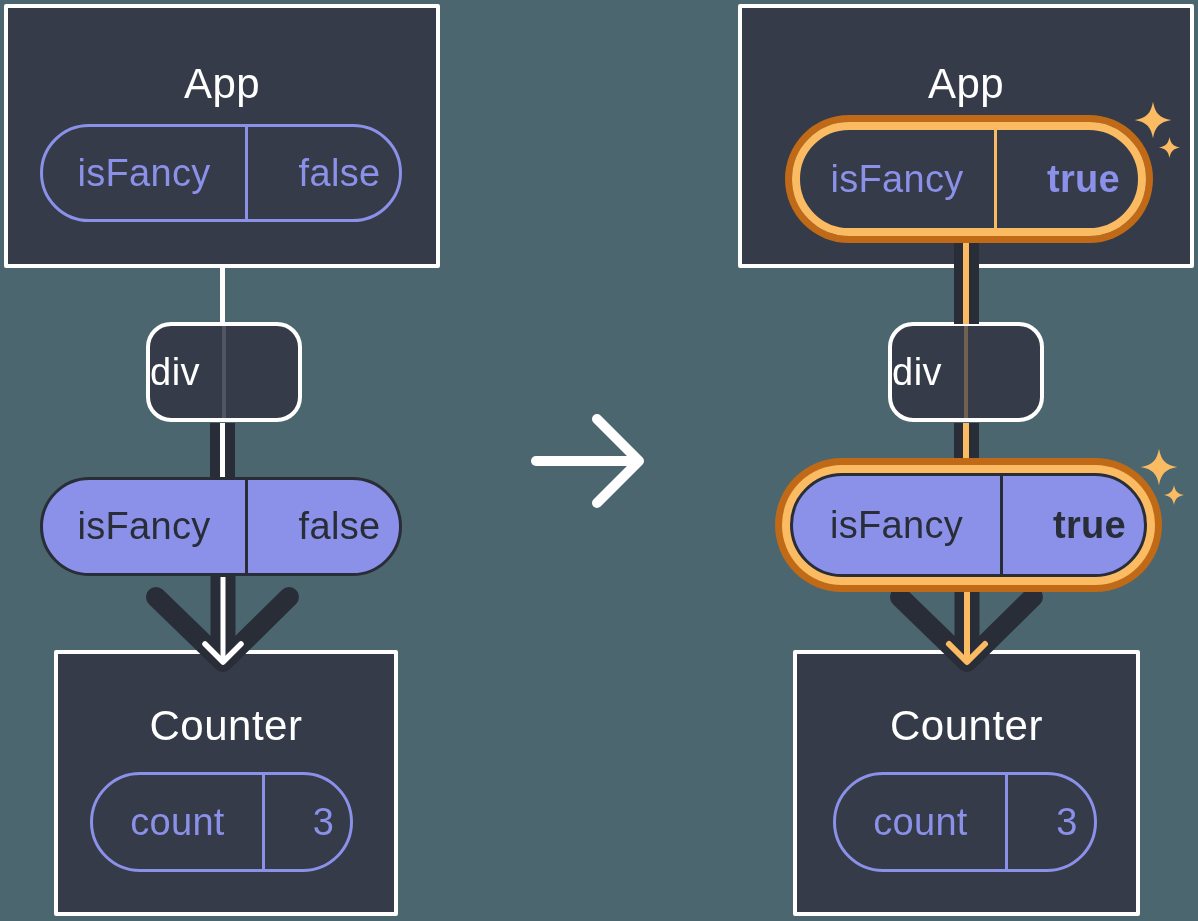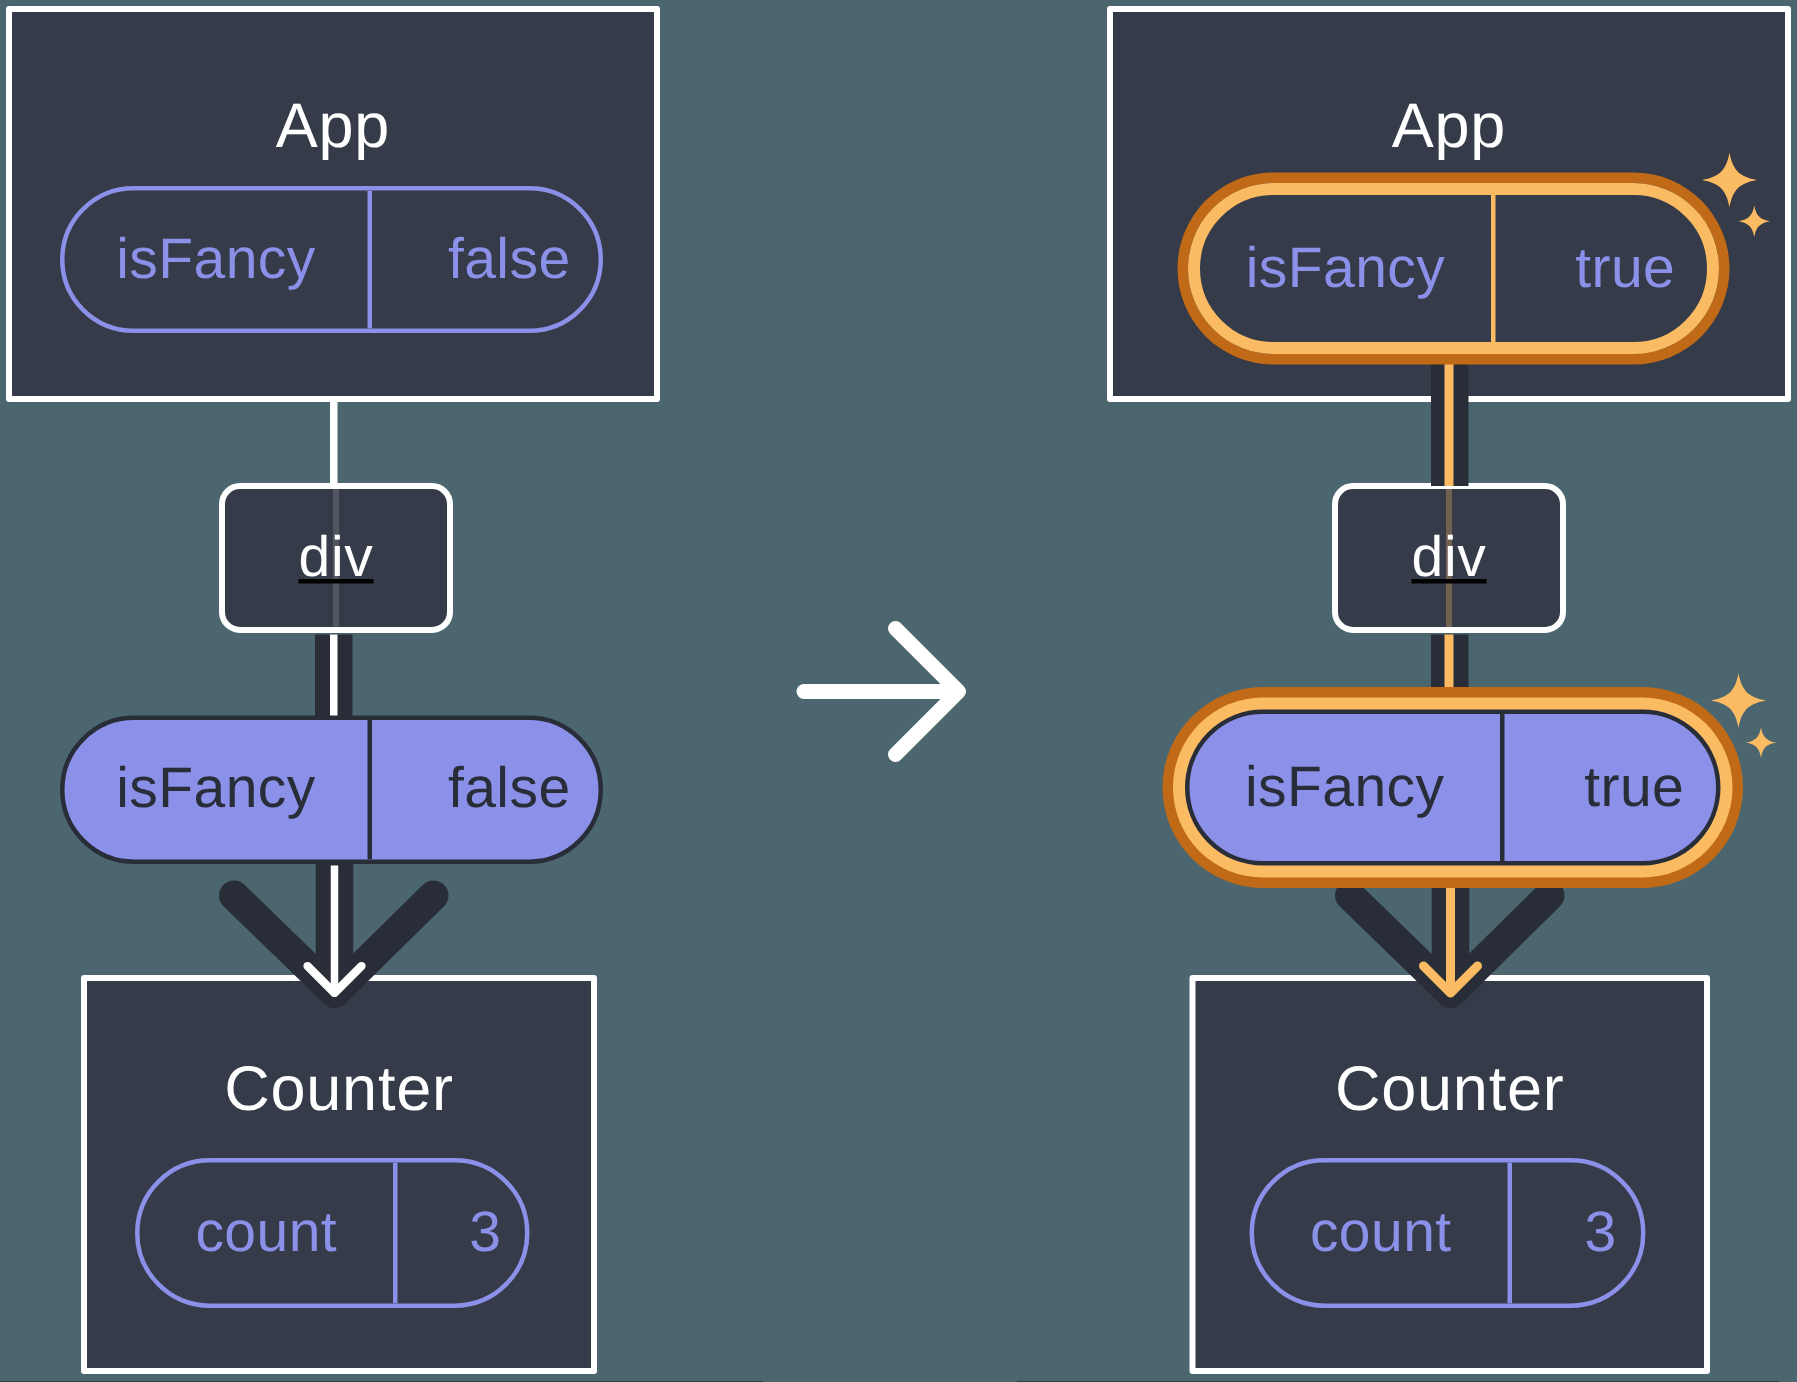--- a/index.html
+++ b/index.html
@@ -14,37 +14,37 @@
   }
   .stage *{box-sizing:border-box;}
   .box{
     position:absolute; background:var(--surface);
     border:4px solid var(--white); border-radius:2px; z-index:2;
   }
   .box-title{
     position:absolute; left:0; width:100%; text-align:center;
     color:var(--white); font-size:42px; letter-spacing:0.5px;
   }
-  .div-box{border-radius:14px; display:flex; align-items:center; justify-content:center;text-decoration:underline;}
+  .div-box{border-radius:25px; display:flex; align-items:center; justify-content:flex-start;}
   .div-label{color:var(--white); font-size:38px; letter-spacing:0.5px; position:relative; z-index:2;}
   .ghost-line{position:absolute; top:0; bottom:0; left:calc(50% - 2px); width:4px; z-index:1;}
   .ghost-white{background:rgba(255,255,255,0.14);}
   .ghost-orange{background:rgba(250,187,99,0.30);}
   .pill{
     position:absolute; display:flex; align-items:stretch;
     border-radius:999px; z-index:4; overflow:hidden;
   }
   .pill .cell{
     display:flex; align-items:center; justify-content:center;
     font-size:38px; letter-spacing:0.3px;
   }
   .pill .divider{flex:0 0 3px;}
   .cell-l{flex:0 0 auto;text-align:right;}
   .cell-r{flex:1 1 auto;padding-left:32px;}
-  .bold{font-weight:normal;}
+  .bold{font-weight:bold;}
   .pill-outline{border:3px solid var(--purple); background:transparent;}
   .pill-outline .cell{color:var(--purple);}
   .pill-outline .divider{background:var(--purple);}
   .pill-filled{border:3px solid var(--ink); background:var(--purple);}
   .pill-filled .cell{color:var(--ink);}
   .pill-filled .divider{background:var(--ink);}
   .pill-hl-outline{
     border:8px solid var(--orange); background:transparent;
     box-shadow:0 0 0 7px var(--orangeDeep);
   }

